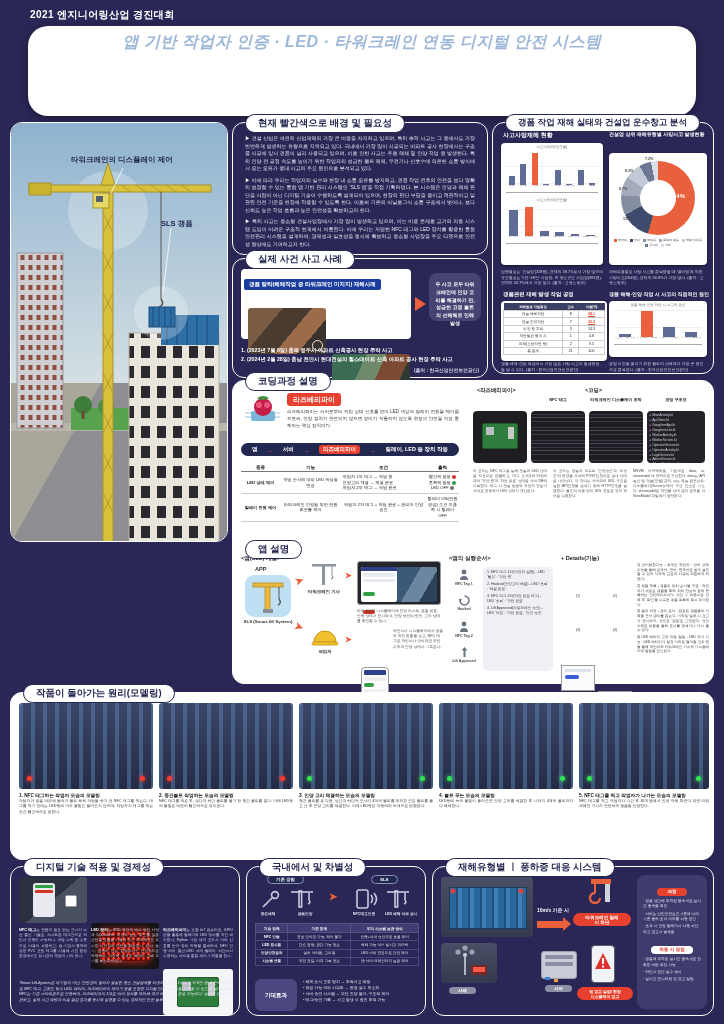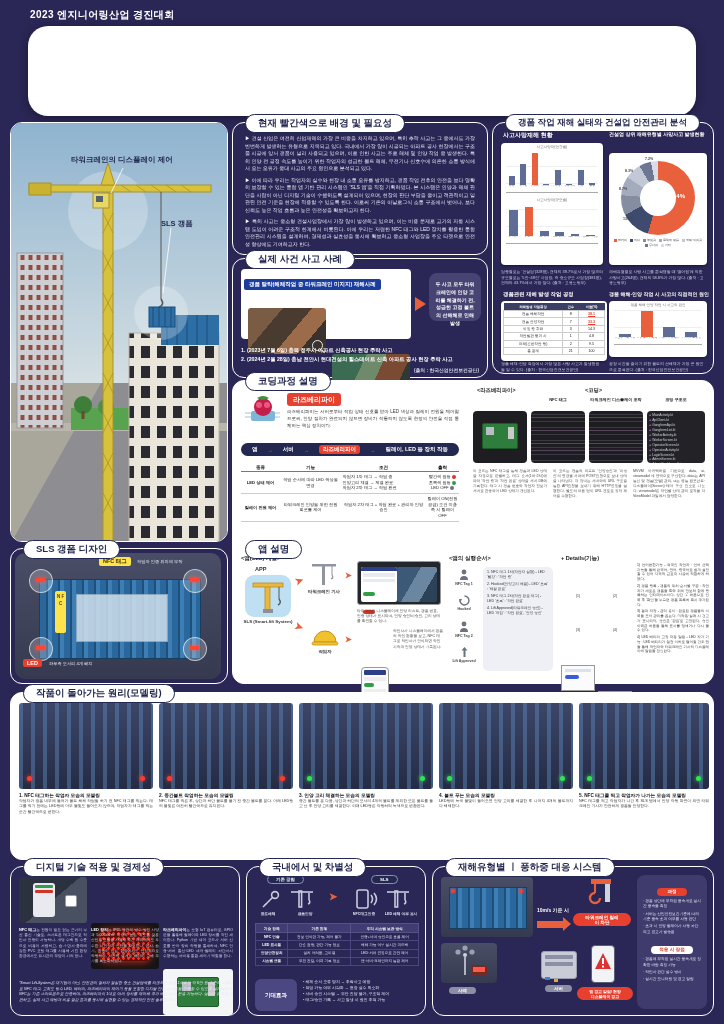--- a/index.html
+++ b/index.html
@@ -110,22 +110,23 @@
   .pbullets .ul-item::before{content:"· ";}
   .windtxt{font-size:5px;color:#fff;font-weight:bold;}
   .fatarrow{height:7px;background:#e8613c;position:relative;}
   .fatarrow::after{content:"";position:absolute;right:-8px;top:-4px;border-top:7.5px solid transparent;border-bottom:7.5px solid transparent;border-left:8px solid #e8613c;}
 </style>
 </head>
 <body>
 
 <div class="page">
 
-  <div class="evt">2023 엔지니어링산업 경진대회</div>
+  <div class="evt">2021 엔지니어링산업 경진대회</div>
   <div class="titlecard">
+    <div class="t2">앱 기반 작업자 인증 · LED · 타워크레인 연동 디지털 안전 시스템</div>
   </div>
 
   <div class="card" style="left:10px;top:122px;width:218px;height:420px;overflow:hidden;">
     <svg width="218" height="420" viewBox="0 0 218 420">
       <defs>
         <linearGradient id="sky" x1="0" y1="0" x2="0" y2="1">
             <stop offset="0" stop-color="#8fb3cf"></stop>
             <stop offset="1" stop-color="#dfe6e6"></stop>
           </linearGradient>
         <pattern id="win1" width="8" height="10" patternUnits="userSpaceOnUse">
@@ -228,21 +229,21 @@
     <div class="abs bigarrow" style="left:182px;top:38px;"></div>
     <div class="abs bubble" style="left:196px;top:14px;width:52px;height:48px;">두 사고 모두 타워크레인에 인양 고리를 체결하기 전, 성급한 고정 볼트의 선해체로 인해 발생</div>
     <div class="abs caselist" style="left:8px;top:86px;width:240px;">
         <div class="ul-item">1. (2023년 7월 6일) 충북 청주시 아파트 신축공사 현장 추락 사고</div>
         <div class="ul-item">2. (2024년 2월 28일) 충남 천안시 현대건설의 힐스테이트 신축 아파트 공사 현장 추락 사고</div>
       </div>
     <div class="abs" style="right:8px;bottom:4px;font-size:4.8px;color:#cfd3e8;font-weight:bold;">(출처 : 한국산업안전보건공단)</div>
   </div>
 
   <div class="card" style="left:492px;top:122px;width:222px;height:252px;">
-    <div class="pill" style="font-size:8.6px;">갱폼 작업 재해 실태와 건설업 안전관리 분석</div>
+    <div class="pill" style="font-size:8.6px;">갱폼 작업 재해 실태와 건설업 운수창고 분석</div>
     <div class="abs subhead" style="left:10px;top:8px;">사고사망재해 현황</div>
     <div class="abs subhead" style="left:116px;top:8px;width:98px;font-size:5px;">건설업 상위 재해유형별 사망사고 발생현황</div>
 
     <div class="cbox" style="left:8px;top:20px;width:102px;height:122px;">
       <div class="ctitle">사고사망자(업종별)</div>
       <div class="barchart" style="height:42px;">
           <div class="bc-col">
             <div style="flex: 1 1 0%; display: flex; flex-direction: column; justify-content: flex-end;">
               <div class="bc-bar" style="height: 25%; background: rgb(95, 109, 150);"></div>
             </div>
@@ -514,37 +515,20 @@
         <div class="file-item">LoginScreen.kt</div>
         <div class="file-item">AdminScreen.kt</div>
         <div class="file-item">AdminDashboard.kt</div>
       </div>
 
     <div class="abs note" style="left:240px;top:88px;width:74px;height:66px;">이 코드는 NFC 태그를 통해 갱폼과 LED 상태를 자동으로 판별하고, 태그 순서(1차·2차)에 따라 '작업 중'과 '작업 완료' 상태를 서버 DB에 기록한다. 태그 시 갱폼 번호와 작업자 정보가 서버로 전송되어 LED 상태가 갱신된다.</div>
     <div class="abs note" style="left:320px;top:88px;width:74px;height:66px;">이 코드는 갱폼의 리프트 '인양승인'과 '비승인'의 명령을 서버에 POST요청으로 보내 상태를 나타낸다. 각 장비는 서버와의 URL 구조를 통한 API요청을 보내기 위해 HTTP연동을 실행한다. 별도의 버튼 없이 URL 경로로 동작 제어를 수행한다.</div>
     <div class="abs note" style="left:400px;top:88px;width:72px;height:66px;">MVVM 아키텍처를 기반으로 data, ui, viewmodel 세 영역으로 구성한다. data는 API 통신 및 갱폼(모델) 관리, ui는 공통 컴포넌트·디스플레이(Screen)·테마 구성 요소로 나눈다. viewmodel은 작업별 상태 관리 로직을 각 ViewModel 파일에서 담당한다.</div>
   </div>
 
-  <div class="card" style="left:10px;top:548px;width:218px;height:136px;">
-    <div class="pill">SLS 갱폼 디자인</div>
-    <div class="abs designbg" style="left:4px;top:4px;width:206px;height:126px;">
-      <div class="gform" style="left:24px;top:26px;width:160px;height:78px;">
-        <div class="abs" style="left:36px;top:14px;width:92px;height:48px;background:#cfe0ec;opacity:.85;border:1px solid #9db4c6;"></div>
-      </div>
-      <div class="cornled" style="left:14px;top:16px;"></div>
-      <div class="cornled" style="right:14px;top:16px;"></div>
-      <div class="cornled" style="left:14px;bottom:18px;"></div>
-      <div class="cornled" style="right:14px;bottom:18px;"></div>
-      <div class="nfcstrip" style="left:40px;top:38px;width:11px;height:40px;">N F C</div>
-      <span class="abs chip-y" style="left:84px;top:4px;">NFC 태그</span>
-      <span class="abs dnote" style="left:122px;top:6px;">작업자 인증 위치에 부착</span>
-      <span class="abs chip-r" style="left:8px;top:106px;">LED</span>
-      <span class="abs dnote" style="left:34px;top:108px;">좌우측 모서리 4개 배치</span>
-    </div>
-  </div>
 
   <div class="card white" style="left:232px;top:548px;width:482px;height:136px;">
     <div class="pill">앱 설명</div>
     <span class="abs applbl" style="left:8px;top:6px;">&lt;앱(SLS) 개발&gt;</span>
     <div class="abs role" style="left:22px;top:17px;font-size:5.6px;">APP</div>
     <div class="abs" style="left:12px;top:26px;width:46px;height:42px;background:#bfe0f2;border-radius:9px;">
       <svg width="46" height="42" viewBox="0 0 46 42">
         <rect x="20" y="10" width="5" height="26" fill="#e9b93d" stroke="#b8892a" stroke-width="0.8"></rect>
         <rect x="8" y="8" width="30" height="4" fill="#e9b93d" stroke="#b8892a" stroke-width="0.8"></rect>
         <line x1="34" y1="12" x2="34" y2="24" stroke="#555" stroke-width="1"></line>

